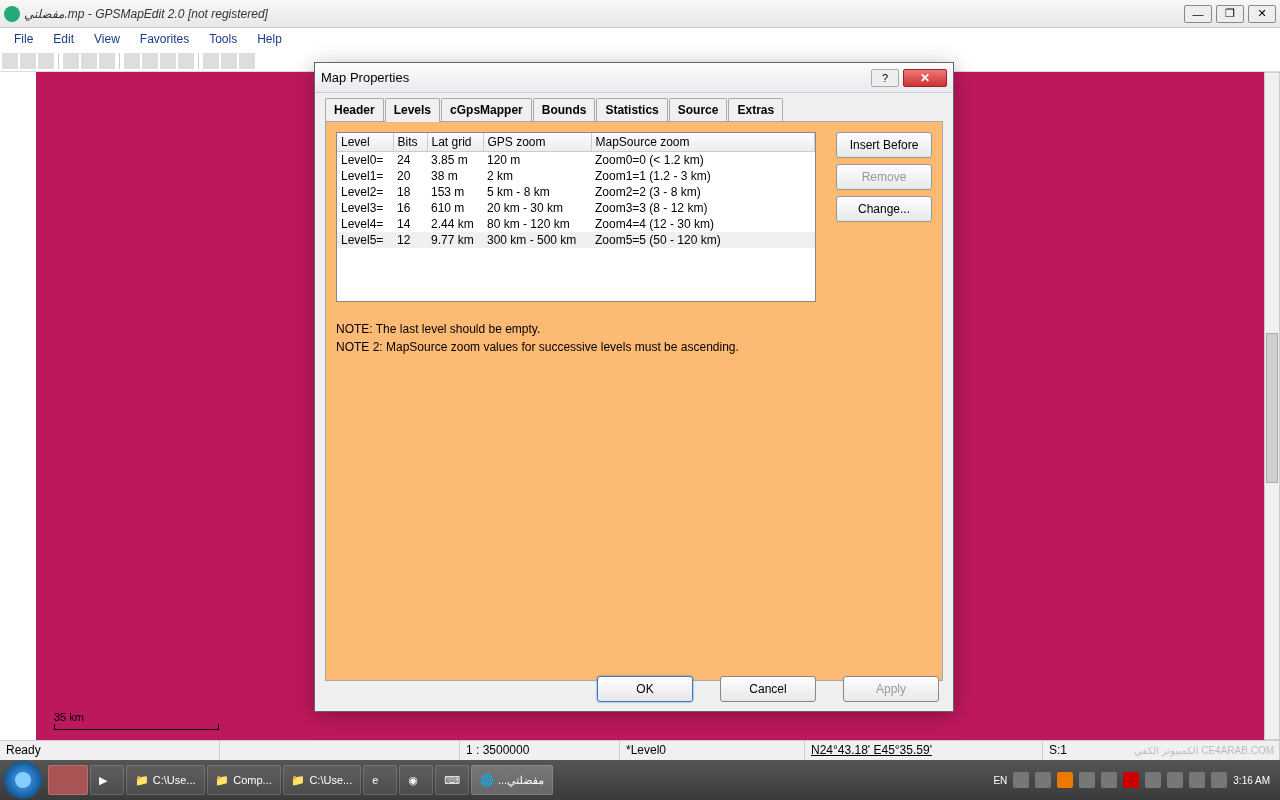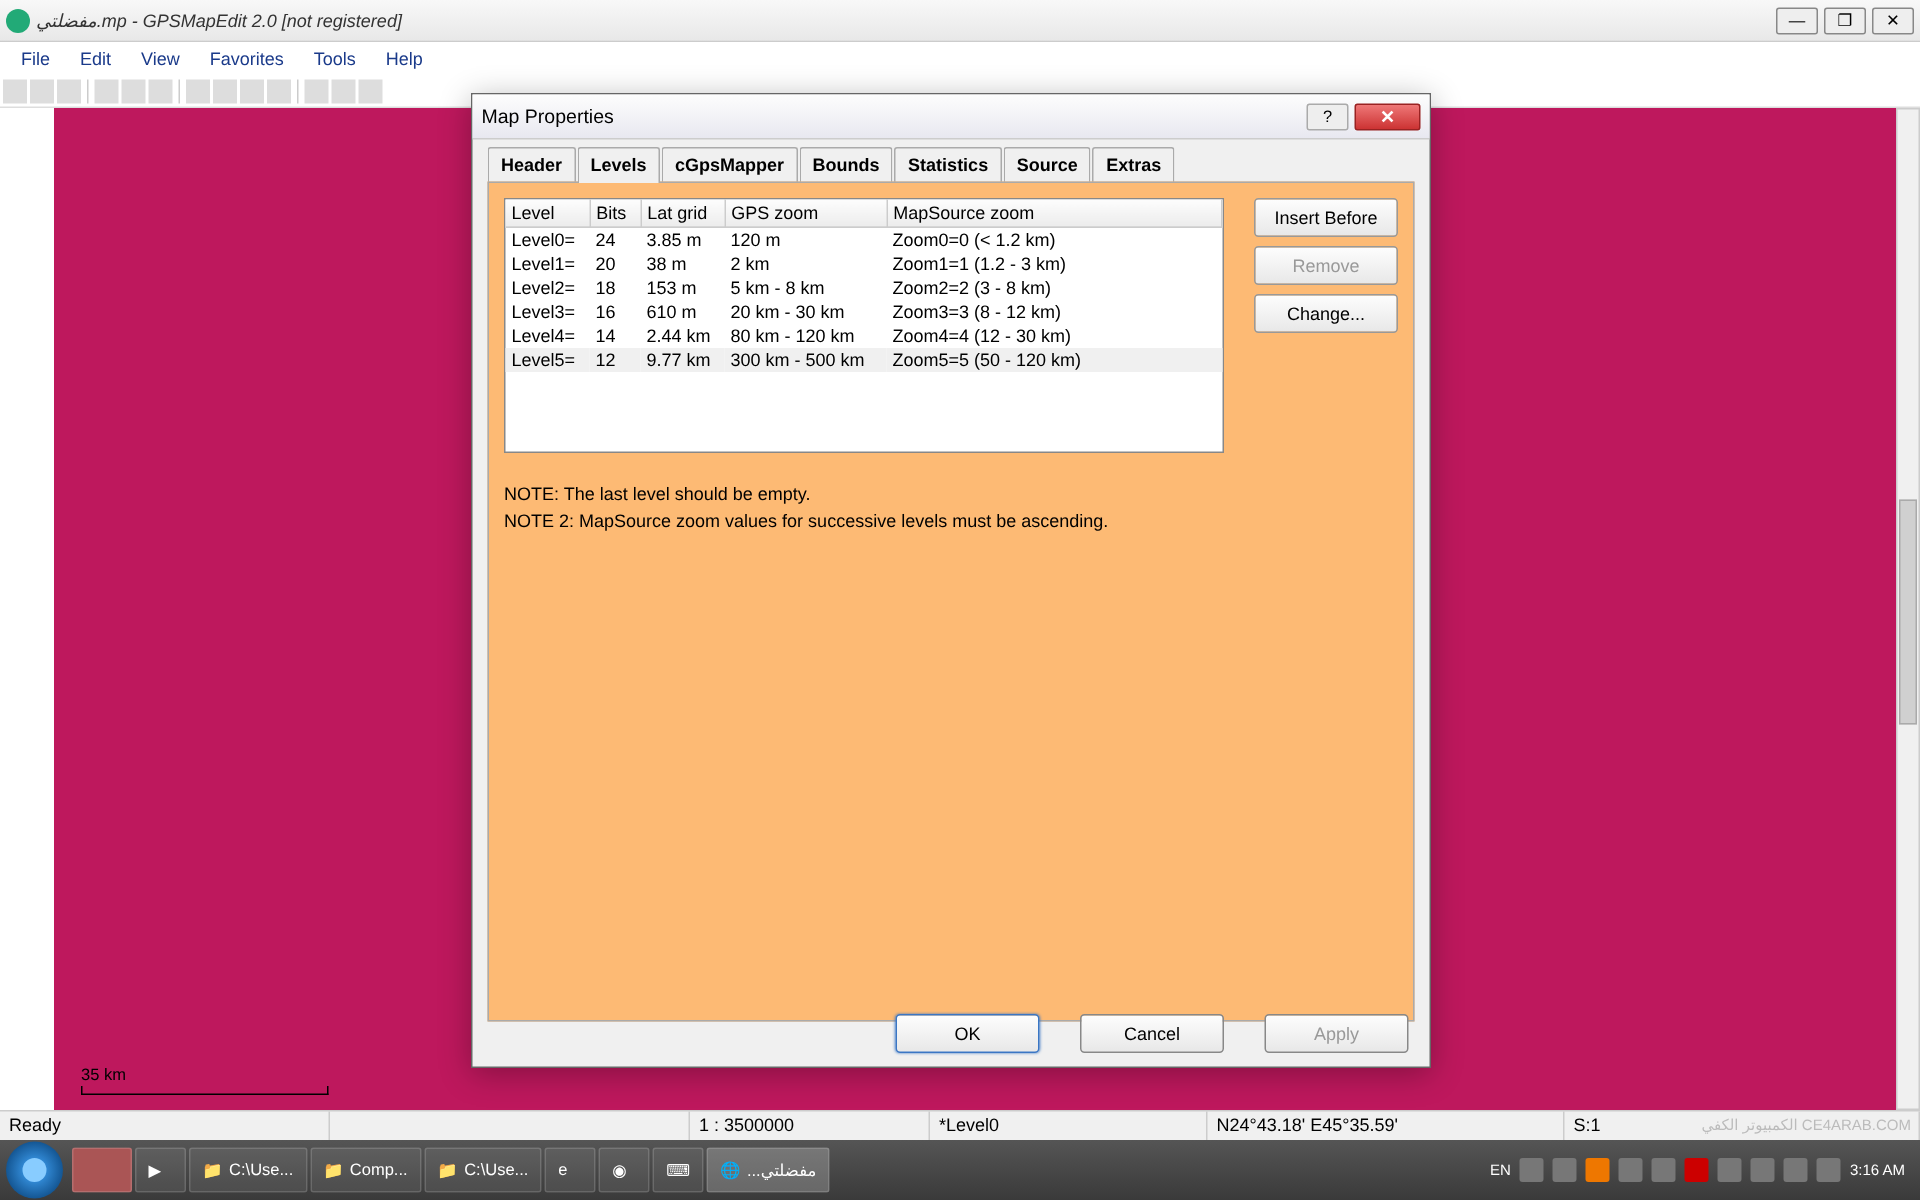--- a/index.html
+++ b/index.html
@@ -29,21 +29,21 @@
 .workspace .hscroll .thumb { position: absolute; left: 540px; width: 160px; top: 1px; bottom: 1px; background: #d0d0d0; border: 1px solid #aaa; }
 .workspace .larrow, .workspace .rarrow { position: absolute; bottom: -18px; width: 14px; height: 16px; background: #f0f0f0; border:1px solid #ccc; display:flex;align-items:center;justify-content:center;font-size:9px; }
 .workspace .larrow { left: 0; }
 .workspace .rarrow { right: 2px; }
 .workspace .vscroll { position:absolute; right:0; top:0; width:16px; bottom:0; background:#f0f0f0; border:1px solid #ccc;}
 .workspace .vscroll .vthumb{ position:absolute; top:260px; height:150px; left:1px; right:1px; background:#d0d0d0; border:1px solid #aaa;}
 
 
 .statusbar { position: absolute; bottom: 40px; left: 0; right: 0; height: 20px; background: #f0f0f0; border-top: 1px solid #ccc; display: flex; font-size: 12px; }
 .statusbar .cell { padding: 2px 6px; border-right: 1px solid #ccc; }
-.statusbar .c1{width:220px;} .statusbar .csp{width:240px;border-right:1px solid #ccc;} .statusbar .c2{width:160px;} .statusbar .c3{width:185px;} .statusbar .c4{width:238px;} .statusbar .c5{flex:1;}
+.statusbar .c1{width:220px;} .statusbar .csp{width:240px;border-right:1px solid #ccc;} .statusbar .c2{width:160px;} .statusbar .c3{width:185px;} .statusbar .c4{width:238px;text-decoration:underline;} .statusbar .c5{flex:1;}
 
 
 .dialog { position: absolute; left: 314px; top: 62px; width: 640px; height: 650px; background: #f0f0f0; border: 1px solid #666; box-shadow: 0 4px 20px rgba(0,0,0,0.3); }
 .dialog .dtitle { height: 30px; background: linear-gradient(#fdfdfd,#e8e8f0); display: flex; align-items: center; padding: 0 6px; border-bottom: 1px solid #ccc; }
 .dialog .dtitle .txt { flex: 1; font-size: 13px; }
 .dialog .dtitle .help { width: 28px; height: 18px; background: #eee; border: 1px solid #aaa; border-radius: 2px; display:flex;align-items:center;justify-content:center;font-size:11px;margin-right:4px; }
 .dialog .dtitle .close { width: 44px; height: 18px; background: linear-gradient(#e77,#c33); border: 1px solid #922; border-radius: 2px; color:#fff; display:flex;align-items:center;justify-content:center;font-weight:bold; }
 
 .dialog .body { position: absolute; top: 34px; left: 10px; right: 10px; bottom: 48px; }
 .tabs { display: flex; font-size: 12px; position: relative; top: 1px; }

